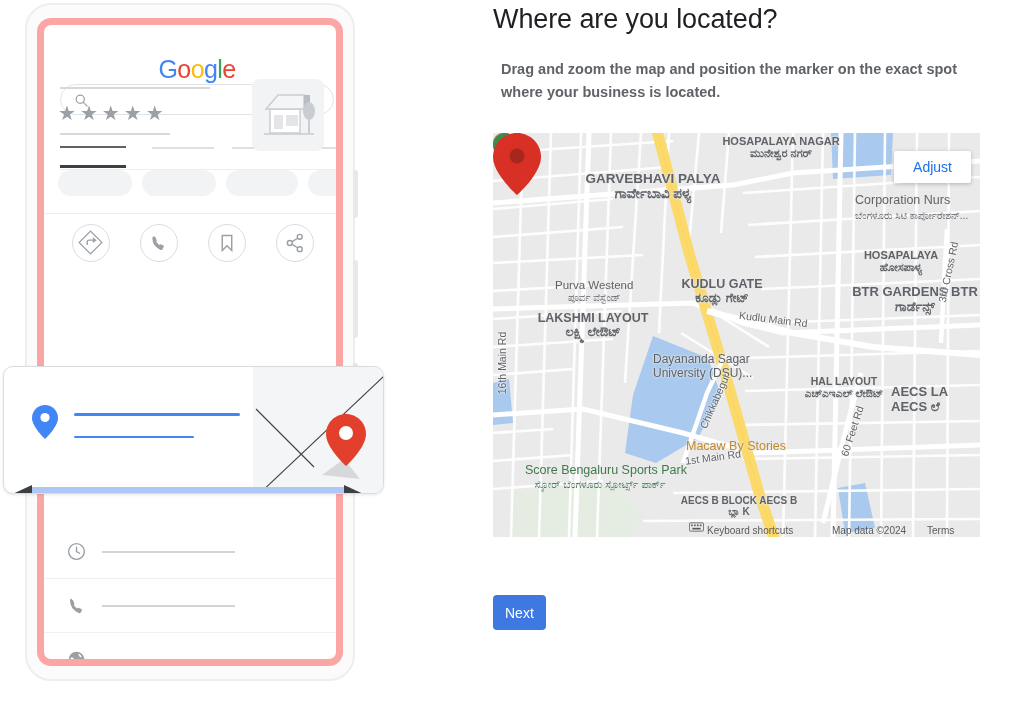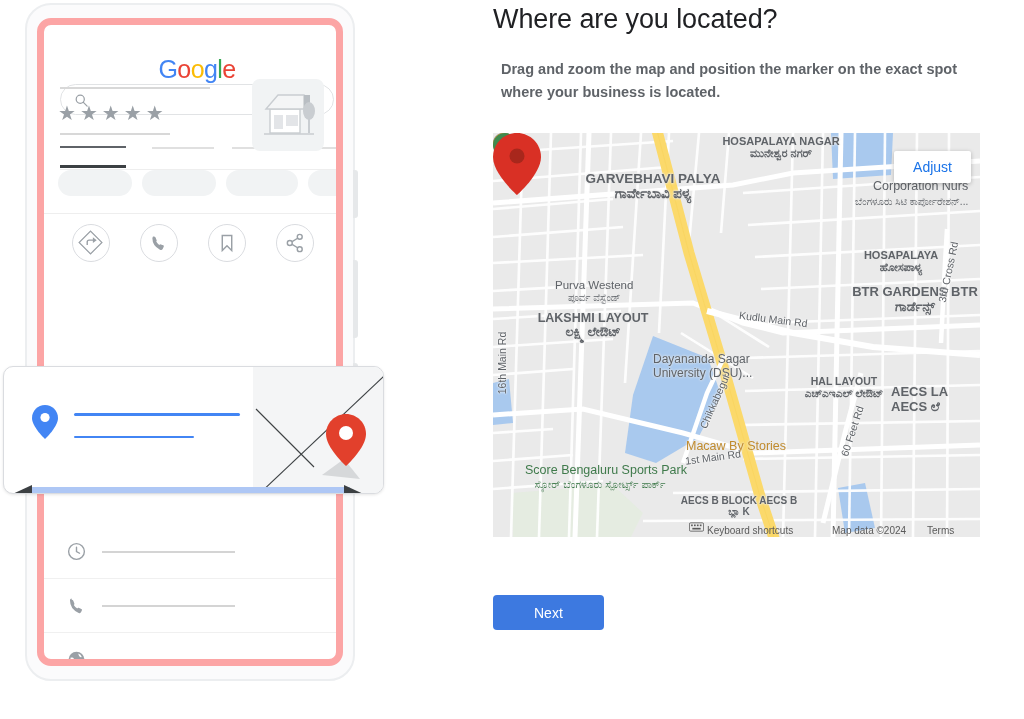--- a/index.html
+++ b/index.html
@@ -159,21 +159,21 @@
     font-size:10px; color:#5a5a5a;
   }
   .attrib .kbs { position:absolute; left:214px; bottom:1px; white-space:nowrap; }
   .attrib .kbs-ic { position:absolute; left:196px; bottom:2px; width:15px; height:10px; }
   .attrib .mdata { position:absolute; left:339px; bottom:1px; white-space:nowrap; }
   .attrib .terms { position:absolute; left:434px; bottom:1px; white-space:nowrap; }
 
   .next-btn {
     position:absolute; left:0; top:595px;
     background:#3d79e0; color:#fff; border:none;
-    padding:0 41px; height:35px; border-radius:4px;
+    padding:0 12px; height:35px; border-radius:4px;
     font-size:14px; font-weight:500; cursor:pointer;
     font-family:"Liberation Sans", sans-serif;
   }
 </style>
 </head>
 <body>
 
 <div class="page">
 
   <div class="phone-area">
@@ -420,29 +420,33 @@
       <div class="maplabel" style="left:398px; top:252px; width:110px; font-size:13px; text-align:left;">
         <span>AECS LA</span><br>
         <span class="kn">AECS ಲೆ</span>
       </div>
 
       <div class="maplabel" style="left:186px; top:362px; width:120px; font-size:10px;">
         <span>AECS B BLOCK AECS B</span><br>
         <span class="kn">ಬ್ಲಾ K</span>
       </div>
 
+      <div class="maplabel" style="left:166px; top:144px; width:126px; font-size:12.5px;">
+        <span>KUDLU GATE</span><br>
+        <span class="kn">ಕೂಡ್ಲು ಗೇಟ್</span>
+      </div>
 
       <div class="poi" style="left:62px; top:146px; font-size:11.5px; text-align:center;">
         <span>Purva Westend</span><br>
         <span style="font-size:10px;">ಪೂರ್ವ ವೆಸ್ಟೆಂಡ್</span>
       </div>
 
       <div class="poi" style="left:160px; top:220px; font-size:12px; width:130px; white-space:normal; text-align:left; line-height:1.15;">Dayananda Sagar University (DSU)...</div>
 
-      <div class="poi" style="left:362px; top:46px; font-size:12.5px; text-align:right; line-height:1.2;">
+      <div class="poi" style="left:362px; top:60px; font-size:12.5px; text-align:left; line-height:1.2;">
         <span>Corporation Nurs</span><br>
         <span style="font-size:10px;">ಬೆಂಗಳೂರು ಸಿಟಿ ಕಾರ್ಪೋರೇಶನ್...</span>
       </div>
 
       <div class="food-label" style="left:193px; top:306px; font-size:12.5px;">Macaw By Stories</div>
 
       <div class="park-label" style="left:32px; top:330px; width:150px; font-size:12.5px;">
         <span>Score Bengaluru Sports Park</span><br>
         <span style="font-size:10.5px;">ಸ್ಕೋರ್ ಬೆಂಗಳೂರು ಸ್ಪೋರ್ಟ್ಸ್ ಪಾರ್ಕ್</span>
       </div>

